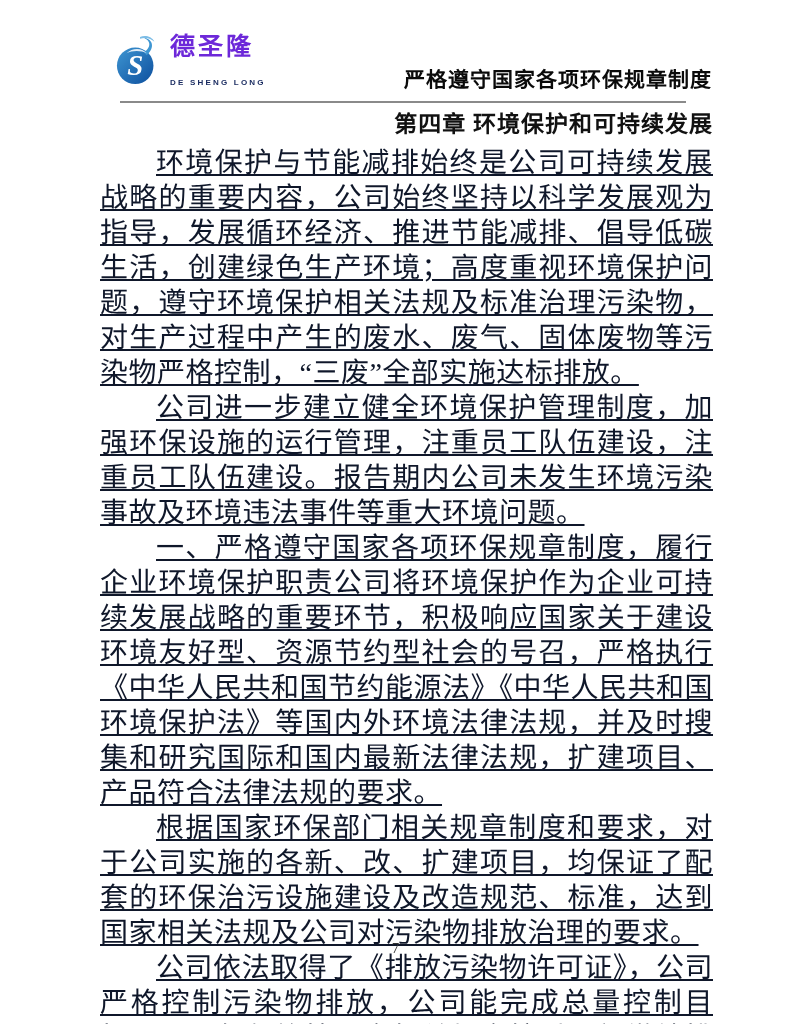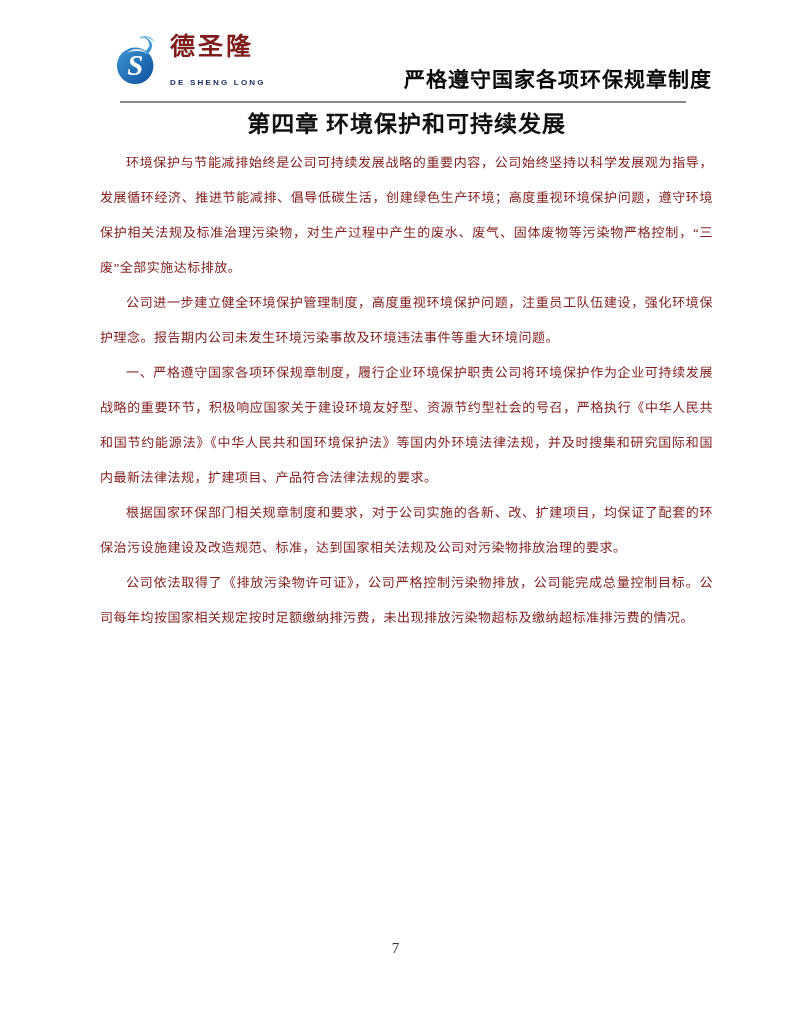--- a/index.html
+++ b/index.html
@@ -22,21 +22,21 @@
     top: 33px;
     display: flex;
     align-items: center;
     gap: 5px;
   }
   .logo-icon { width: 50px; height: 52px; display: block; }
   .logo-text { display: flex; flex-direction: column; justify-content: center; }
   .logo-cn {
     font-size: 25px;
     font-weight: bold;
-    color: #7f1d1d;
+    color: #6d28d9;
     letter-spacing: 3px;
     line-height: 1.05;
     font-family: "Liberation Sans", sans-serif;
   }
   .logo-en {
     font-size: 8px;
     font-weight: bold;
     color: #16285e;
     letter-spacing: 2.2px;
     margin-top: 19px;
@@ -62,41 +62,42 @@
     height: 2px;
     background: #8a8a8a;
   }
 
   
   .chapter-title {
     position: absolute;
     top: 105px;
     left: 100px;
     width: 613px;
-    text-align: center;
+    text-align: right;
     font-size: 23px;
     font-weight: bold;
     color: #111111;
     letter-spacing: 1px;
   }
 
   
   .doc-body {
     position: absolute;
     top: 145px;
     left: 100px;
     width: 613px;
   }
   .doc-body p {
-    font-size: 13px;
+    font-size: 28px;
     line-height: 35px;
-    color: #7f1d1d;
+    color: #0f172a;
     text-align: justify;
     text-indent: 2em;
     letter-spacing: 0.5px;
+    text-decoration: underline;
   }
 
   
   .page-number {
     position: absolute;
     top: 940px;
     left: 0;
     width: 100%;
     text-align: center;
     font-size: 15px;
@@ -133,21 +134,21 @@
   </div>
 
   <div class="company-name">严格遵守国家各项环保规章制度</div>
 
   <div class="header-rule"></div>
 
   <h1 class="chapter-title">第四章 环境保护和可持续发展</h1>
 
   <div class="doc-body">
     <p>环境保护与节能减排始终是公司可持续发展战略的重要内容，公司始终坚持以科学发展观为指导，发展循环经济、推进节能减排、倡导低碳生活，创建绿色生产环境；高度重视环境保护问题，遵守环境保护相关法规及标准治理污染物，对生产过程中产生的废水、废气、固体废物等污染物严格控制，“三废”全部实施达标排放。</p>
-    <p>公司进一步建立健全环境保护管理制度，高度重视环境保护问题，注重员工队伍建设，强化环境保护理念。报告期内公司未发生环境污染事故及环境违法事件等重大环境问题。</p>
+    <p>公司进一步建立健全环境保护管理制度，加强环保设施的运行管理，注重员工队伍建设，注重员工队伍建设。报告期内公司未发生环境污染事故及环境违法事件等重大环境问题。</p>
     <p>一、严格遵守国家各项环保规章制度，履行企业环境保护职责公司将环境保护作为企业可持续发展战略的重要环节，积极响应国家关于建设环境友好型、资源节约型社会的号召，严格执行《中华人民共和国节约能源法》《中华人民共和国环境保护法》等国内外环境法律法规，并及时搜集和研究国际和国内最新法律法规，扩建项目、产品符合法律法规的要求。</p>
     <p>根据国家环保部门相关规章制度和要求，对于公司实施的各新、改、扩建项目，均保证了配套的环保治污设施建设及改造规范、标准，达到国家相关法规及公司对污染物排放治理的要求。</p>
     <p>公司依法取得了《排放污染物许可证》，公司严格控制污染物排放，公司能完成总量控制目标。公司每年均按国家相关规定按时足额缴纳排污费，未出现排放污染物超标及缴纳超标准排污费的情况。</p>
   </div>
 
   <div class="page-number">7</div>
 
 </div>
 
 </body></html>

